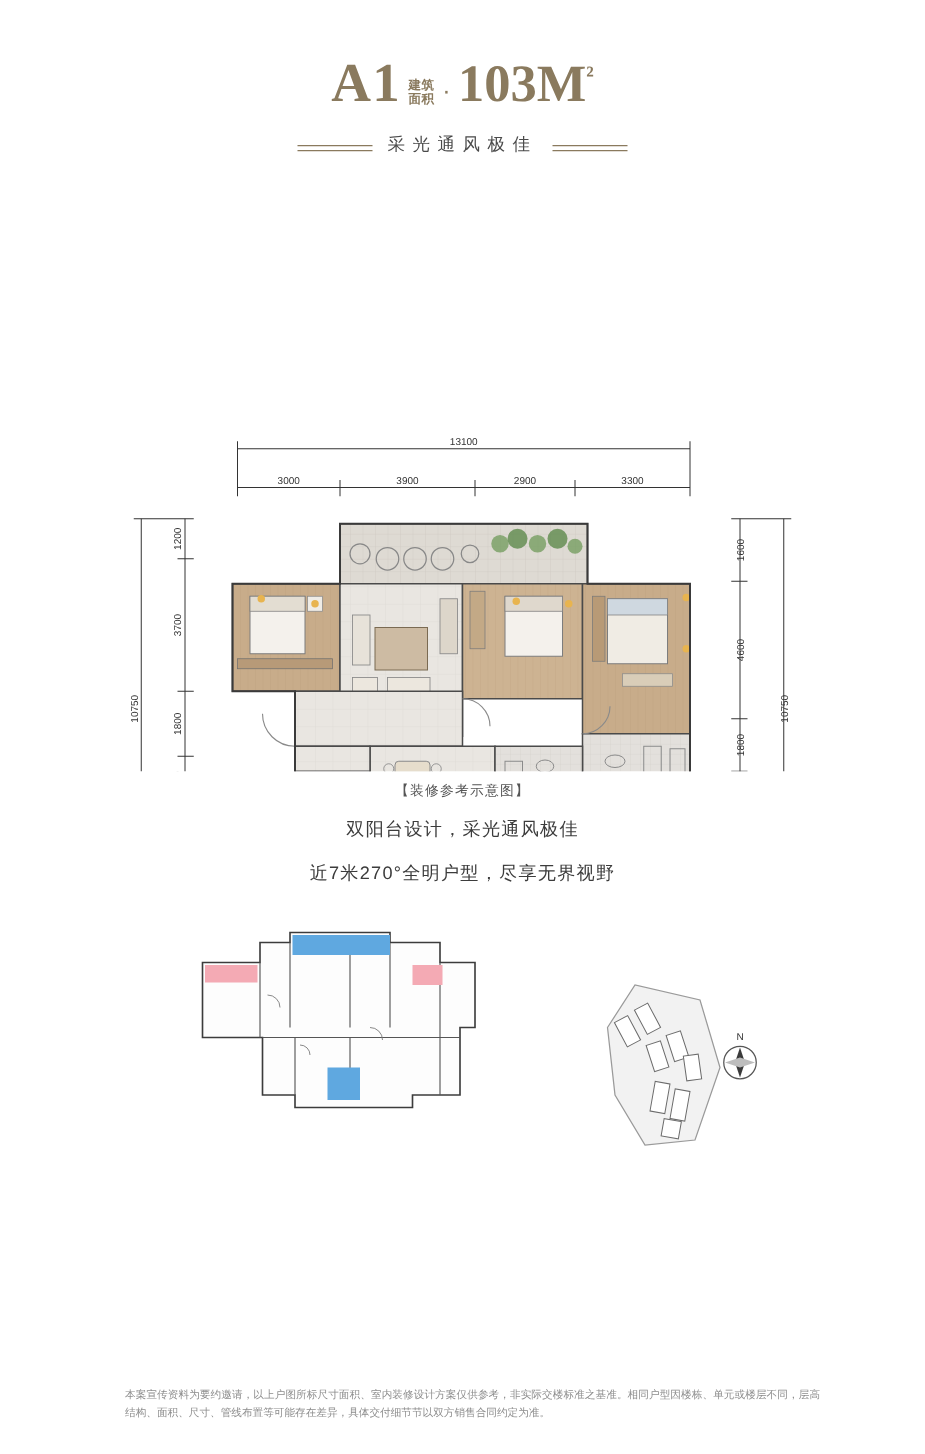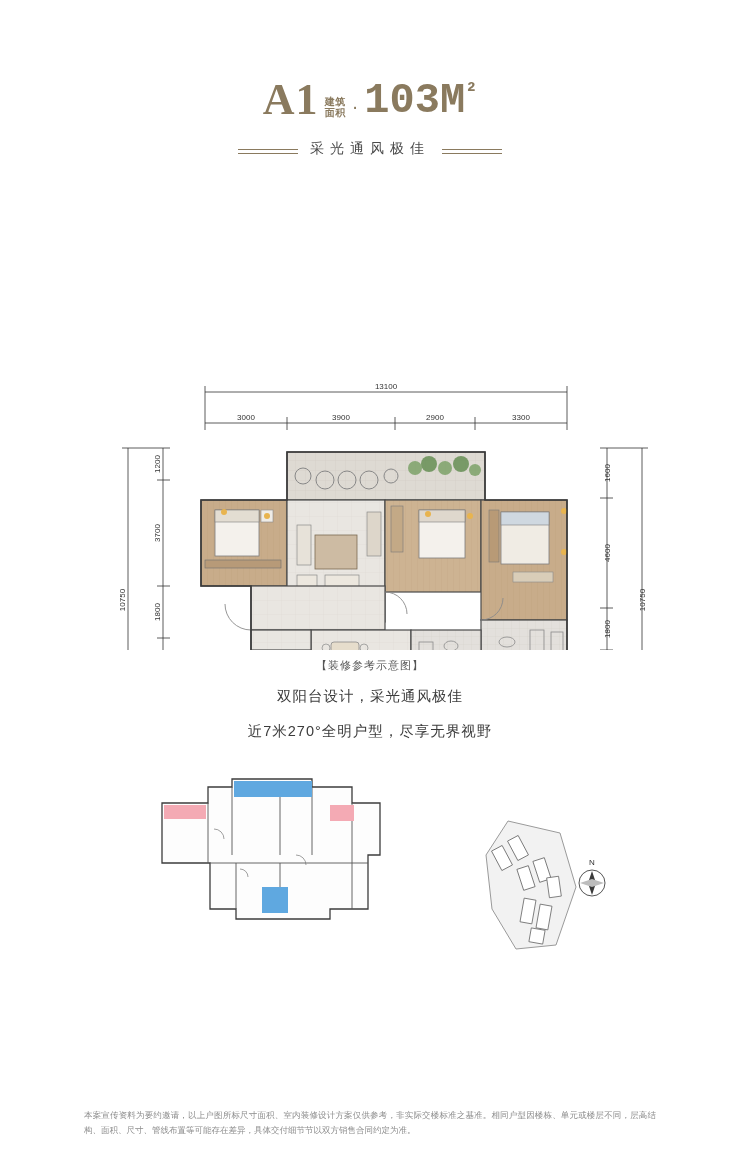--- a/index.html
+++ b/index.html
@@ -8,67 +8,67 @@
     width: 740px; height: 1163px;
     background: #ffffff;
     font-family: "Liberation Sans", sans-serif;
     color: #3a3a3a;
     position: relative;
     overflow: hidden;
   }
   .page { position: relative; width:740px; height:1163px; }
 
   
-  .header { text-align:center; padding-top:78px; }
+  .header { text-align:center; padding-top:45px; }
   .title-row {
     display:flex; align-items:flex-end; justify-content:center; gap:6px;
     color:#8a7a5e;
   }
   .title-a1 {
     font-size:44px; font-weight:bold; letter-spacing:1px;
     color:#8a7a5e; line-height:1;
     font-family:"Liberation Serif", serif;
   }
   .title-sub {
     display:flex; flex-direction:column; justify-content:center;
     font-size:10px; line-height:11px; color:#8a7a5e;
     padding-bottom:4px; letter-spacing:0.5px;font-weight:bold;
   }
   .title-dot { font-size:20px; color:#8a7a5e; padding-bottom:4px; }
   .title-area {
     font-size:42px; font-weight:bold; color:#8a7a5e; line-height:1;
-    font-family:Liberation Mono, monospace;
+    font-family:Liberation Serif, serif;
   }
   .title-area sup { font-size:20px; vertical-align:super; }
   .subtitle-row {
     margin-top:18px;
     display:flex; align-items:center; justify-content:center; gap:12px;
   }
   .sub-line { width:60px; height:1px; background:#8a7a5e; position:relative; }
   .sub-line:before{ content:""; position:absolute; left:0; top:4px; width:60px; height:1px; background:#8a7a5e;}
   .subtitle-text { font-size:14px; letter-spacing:6px; color:#4a4a4a; }
 
   
-  .plan-wrap { position:relative; width:740px; height:470px; margin-top:22px;padding-left:15px; }
+  .plan-wrap { position:relative; width:740px; height:470px; margin-top:22px; }
   .dim-text { font-size:8px; fill:#333; }
 
   
   .caption-label { text-align:center; font-size:11px; color:#555; margin-top:8px; letter-spacing:1px;}
   .desc { text-align:center; margin-top:14px; }
   .desc p { margin:0 0 16px 0; font-size:14.5px; color:#3c3c3c; letter-spacing:1px; }
 
   
   .bottom-wrap { position:relative; width:740px; height:230px; margin-top:18px; }
 
   .legend { display:flex; justify-content:center; gap:46px; margin-top:6px; }
   .legend-item { display:flex; align-items:center; gap:8px; font-size:11px; color:#444; }
   .legend-swatch { width:26px; height:11px; display:inline-block; }
 
   .footnote {
-    position:absolute; left:84px; right:84px; bottom:26px;
+    position:absolute; left:100px; right:84px; bottom:26px;
     font-size:8.5px; color:#8d8d8d; line-height:1.7; text-align:justify;
   }
 </style>
 </head>
 <body>
 
 <div class="page">
 
   <div class="header">
     <div class="title-row">

